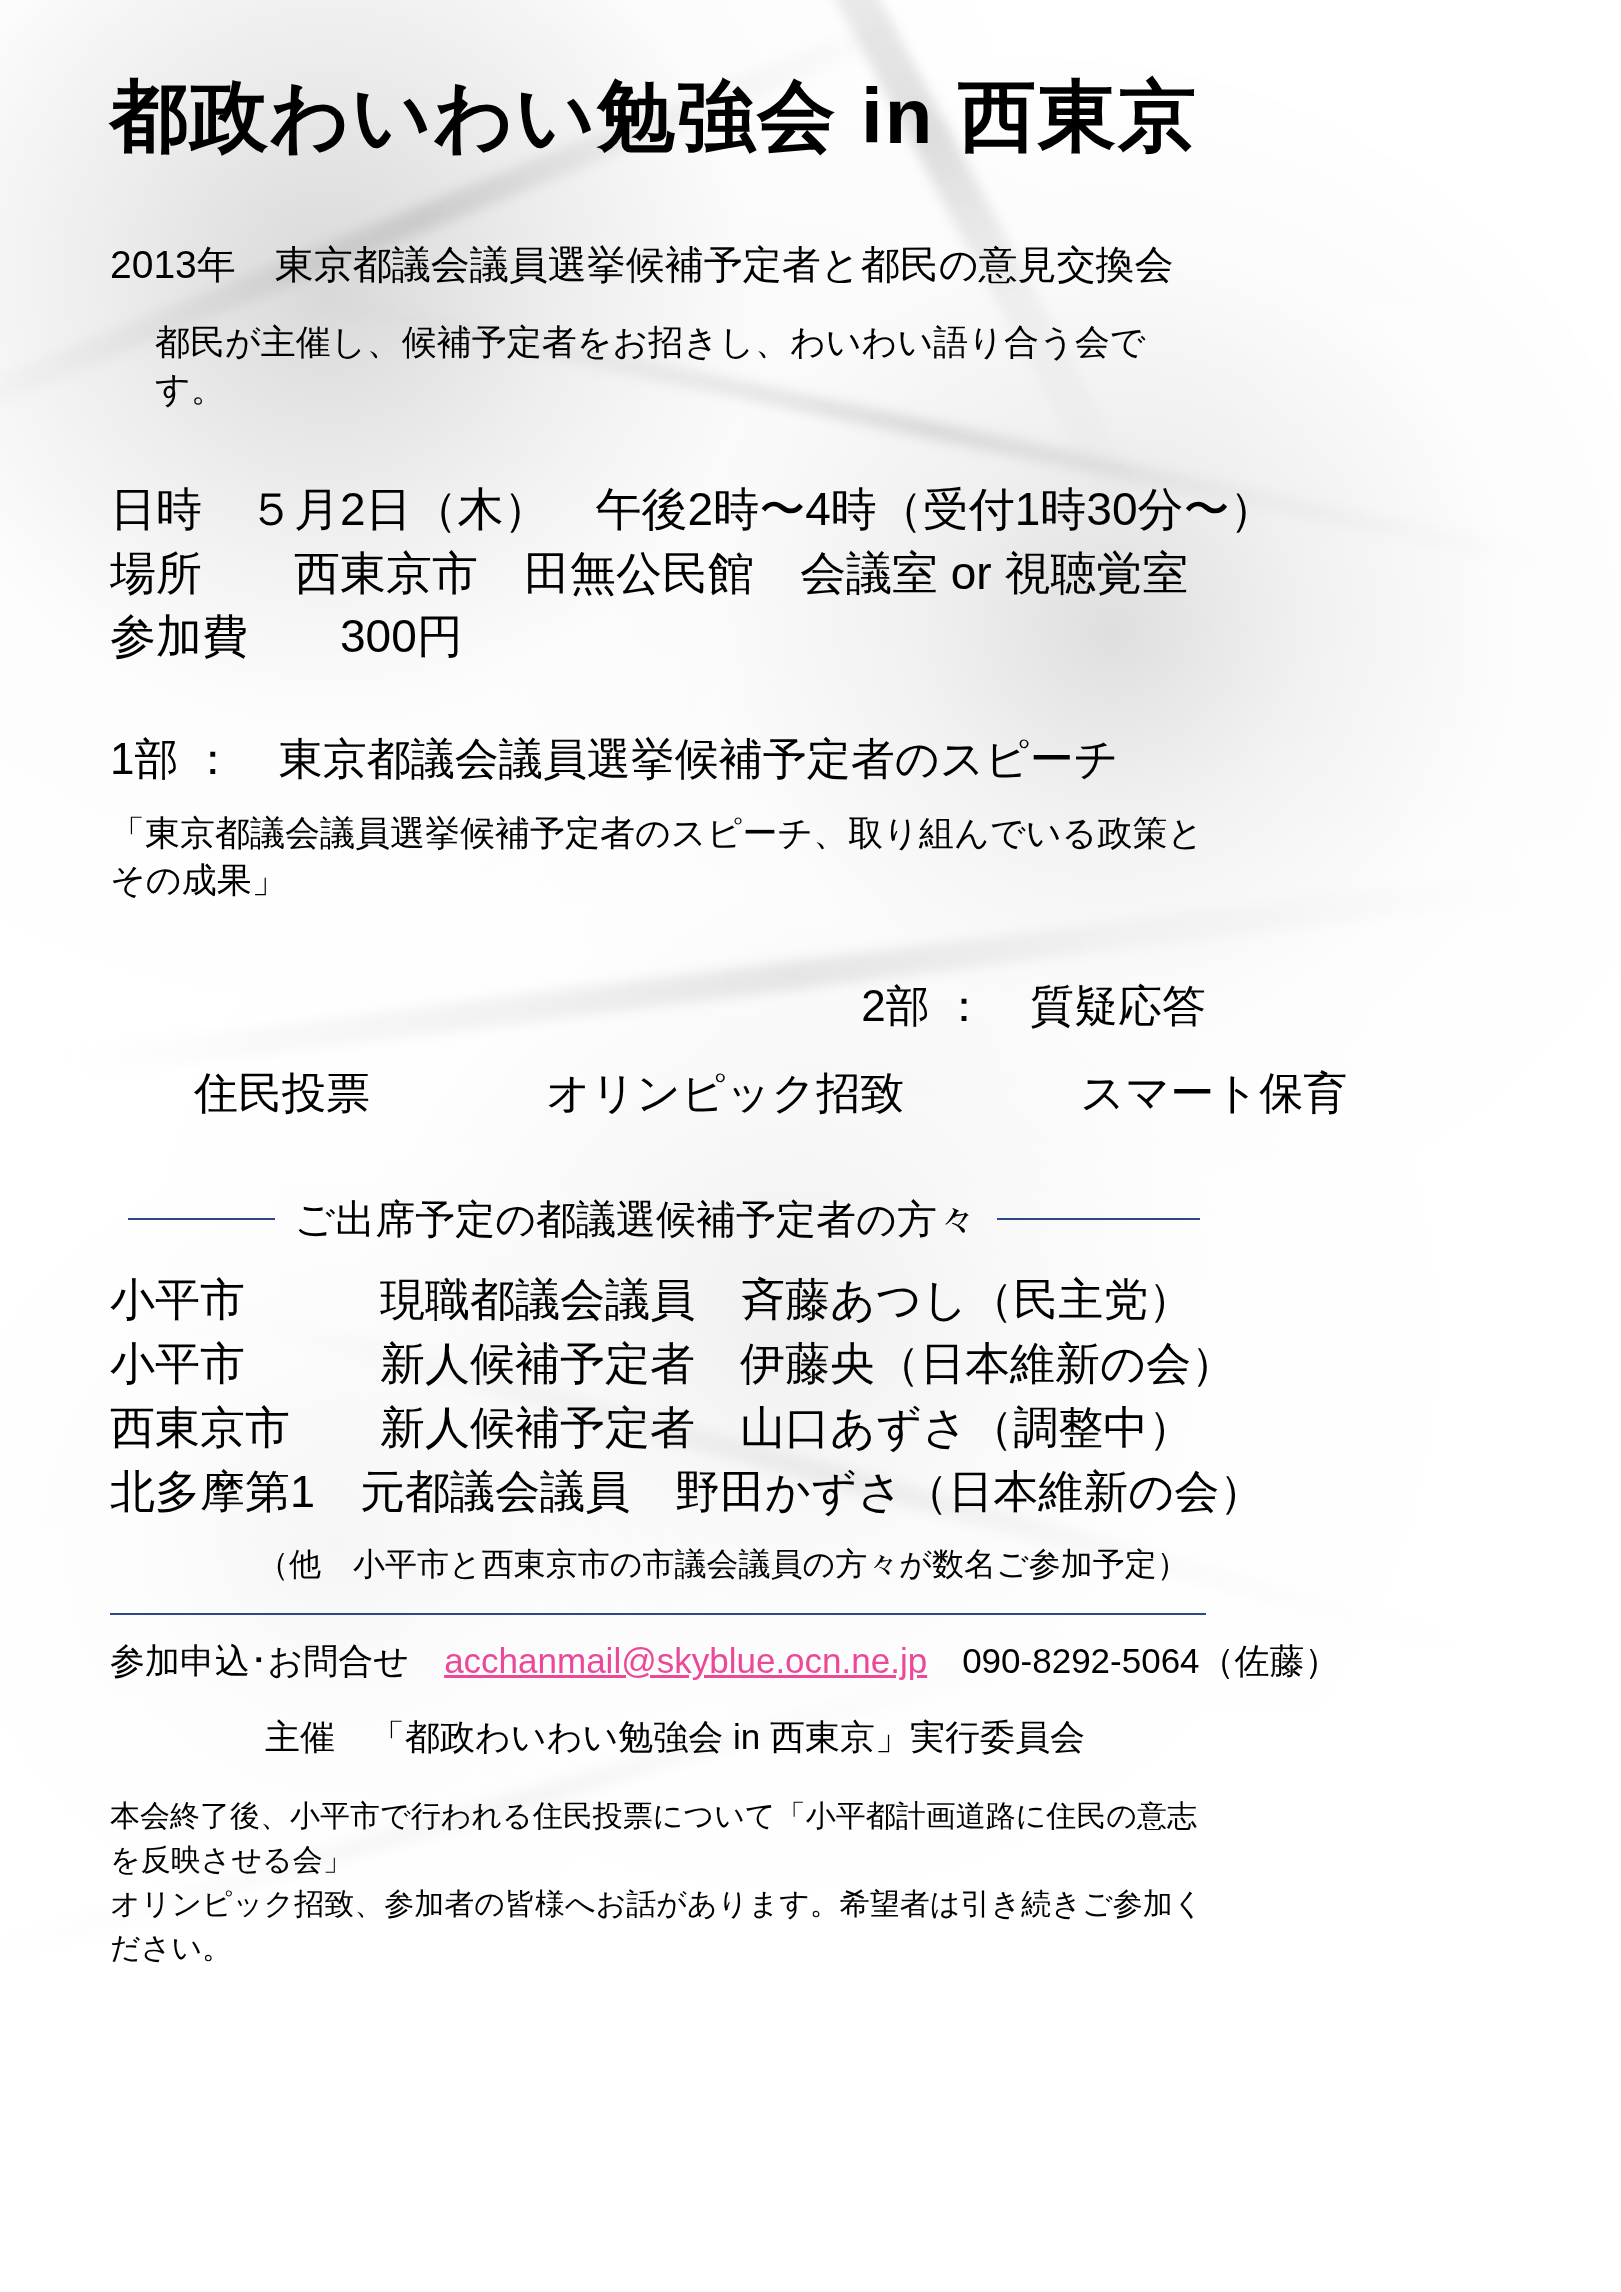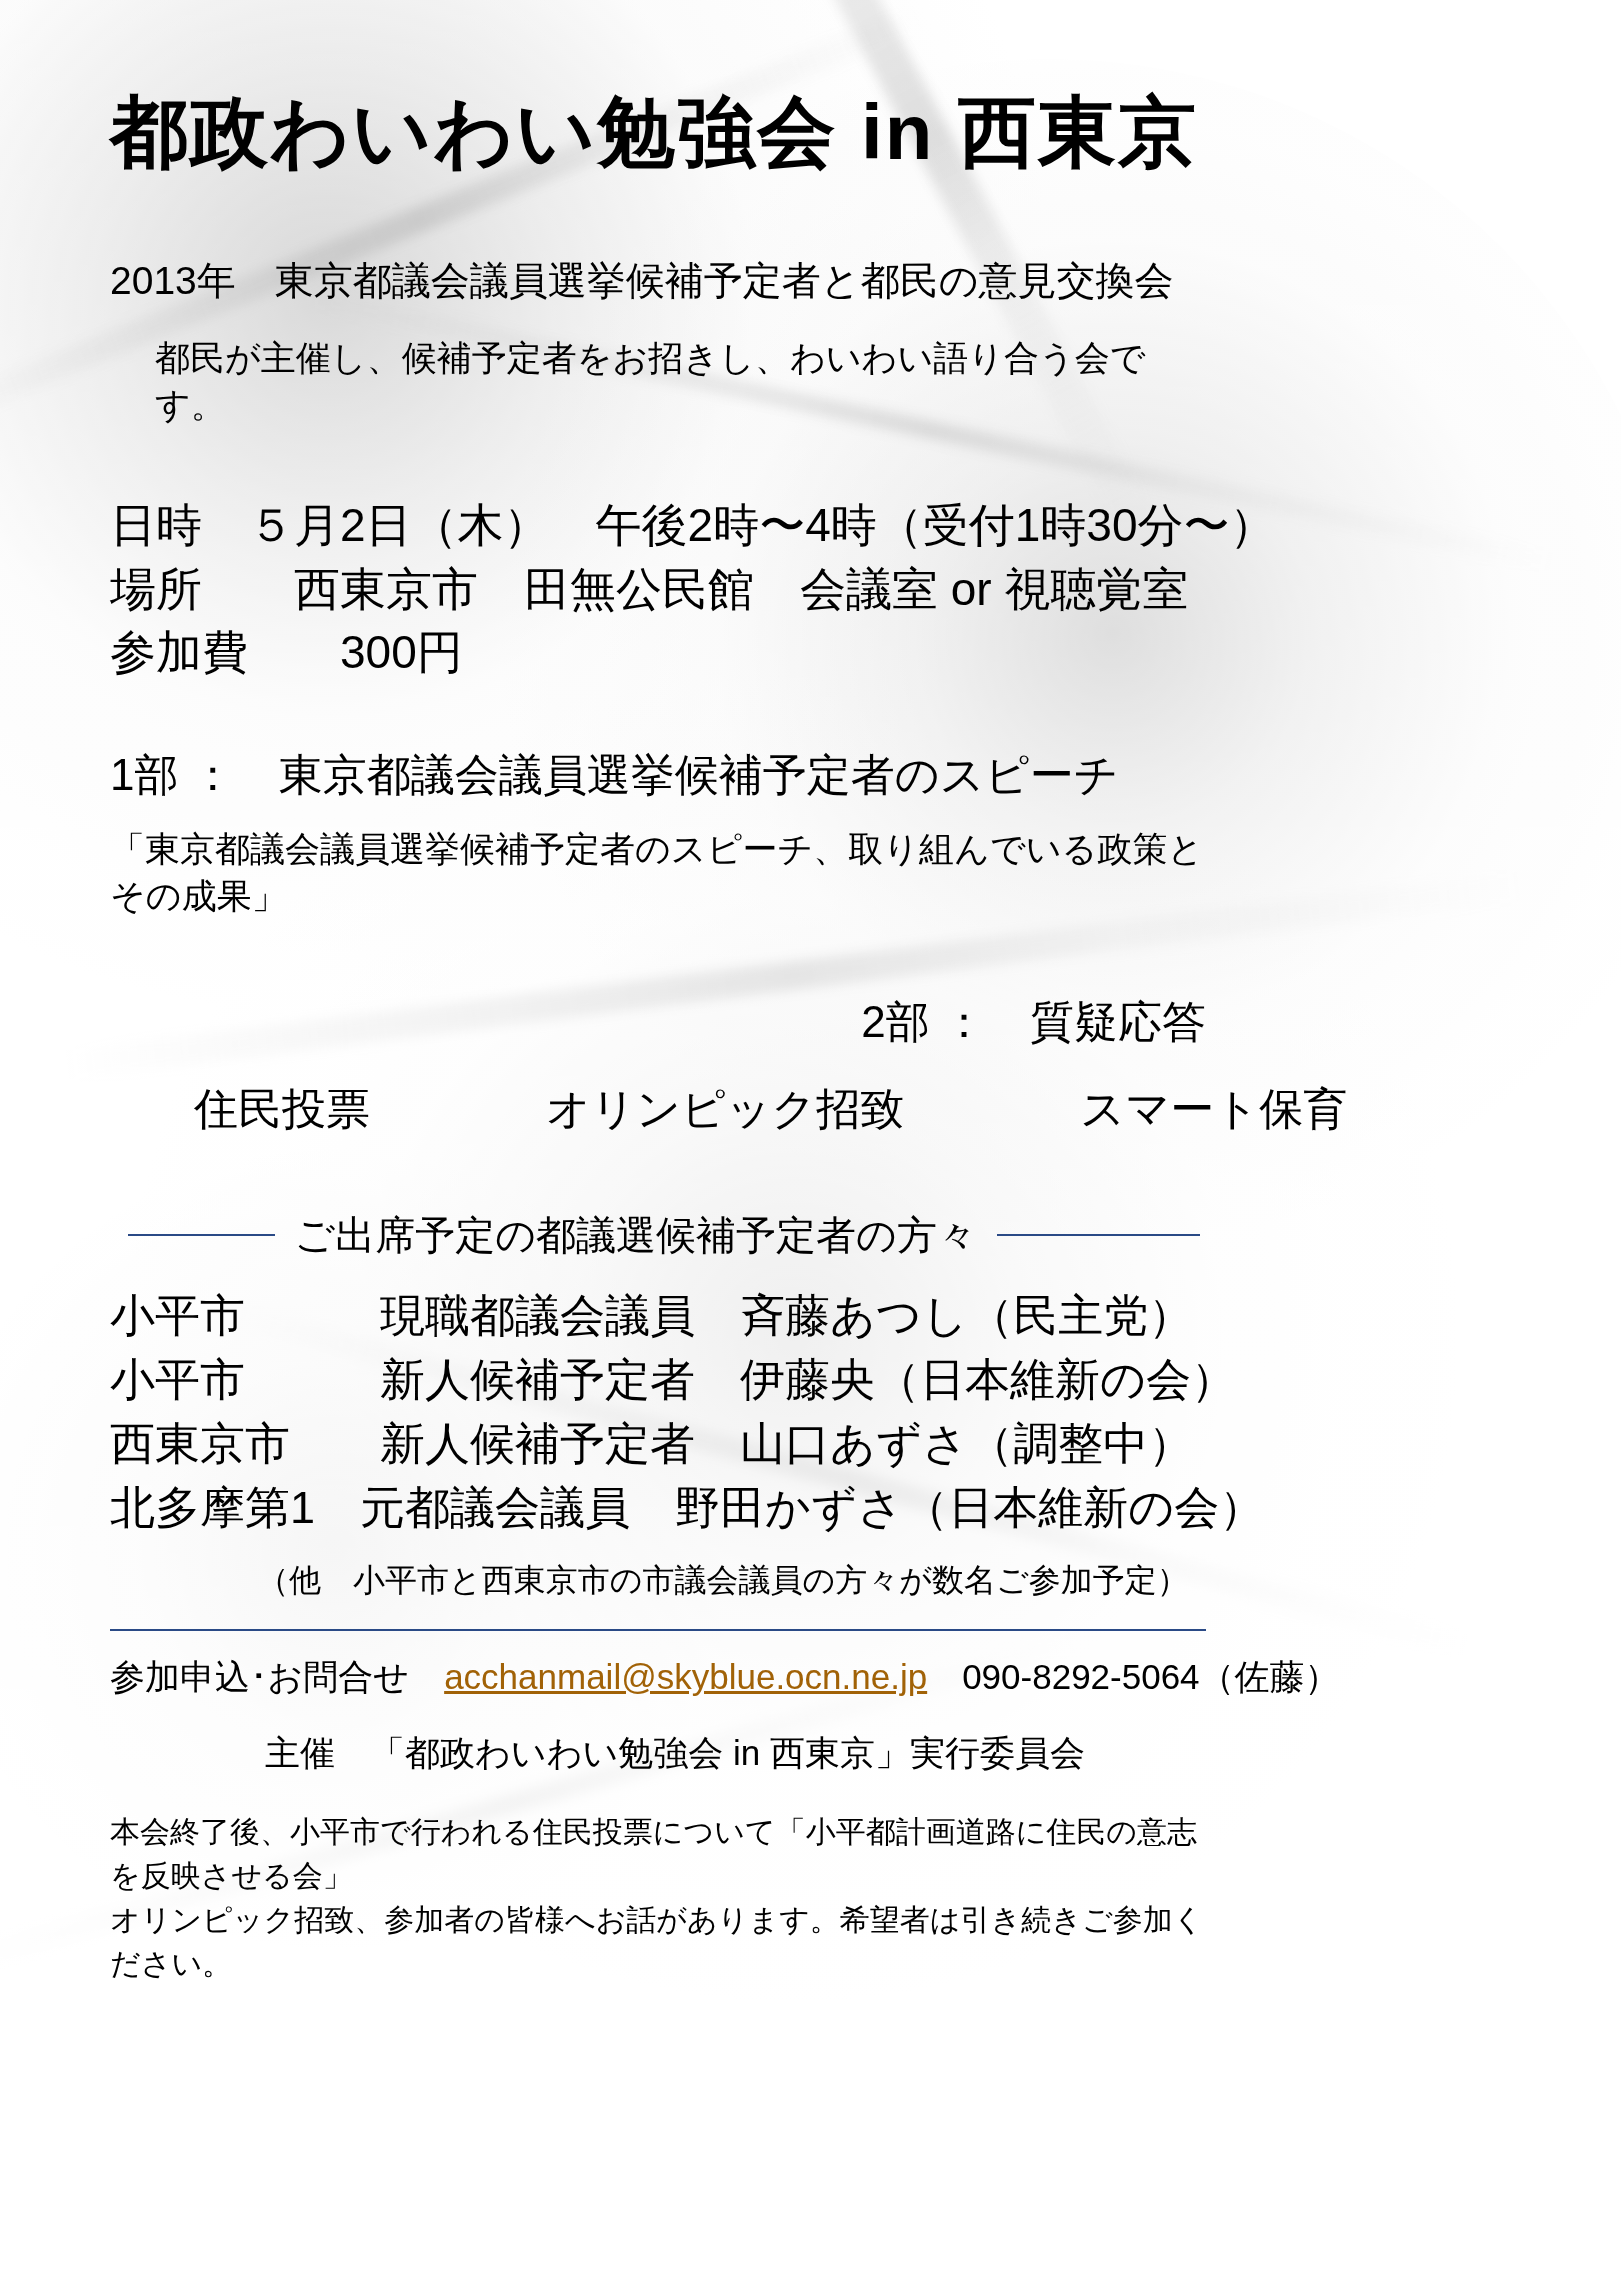--- a/index.html
+++ b/index.html
@@ -86,21 +86,21 @@
         rgba(255,255,255,0.92) 100%);
   }
 
   
   .sheet {
     position: relative;
     z-index: 2;
     width: 1316px;
     height: 2293px;
     box-sizing: border-box;
-    padding: 16px 110px;
+    padding: 0 110px;
   }
 
   .title {
     margin: 0;
     padding-top: 76px;
     font-size: 78px;
     font-weight: 700;
     letter-spacing: 2px;
     text-align: left;
     line-height: 1.05;
@@ -198,21 +198,21 @@
     width: 100%;
   }
 
   .contact {
     padding-top: 23.5px;
     font-size: 35px;
     font-weight: 500;
     white-space: pre;
   }
   .contact a {
-    color: #a16207;
+    color: #ec4899;
     text-decoration: underline;
     text-align: right;
   }
 
   .host {
     padding-top: 29px;
     padding-left: 155px;
     font-size: 35px;
     font-weight: 500;
     white-space: pre;

